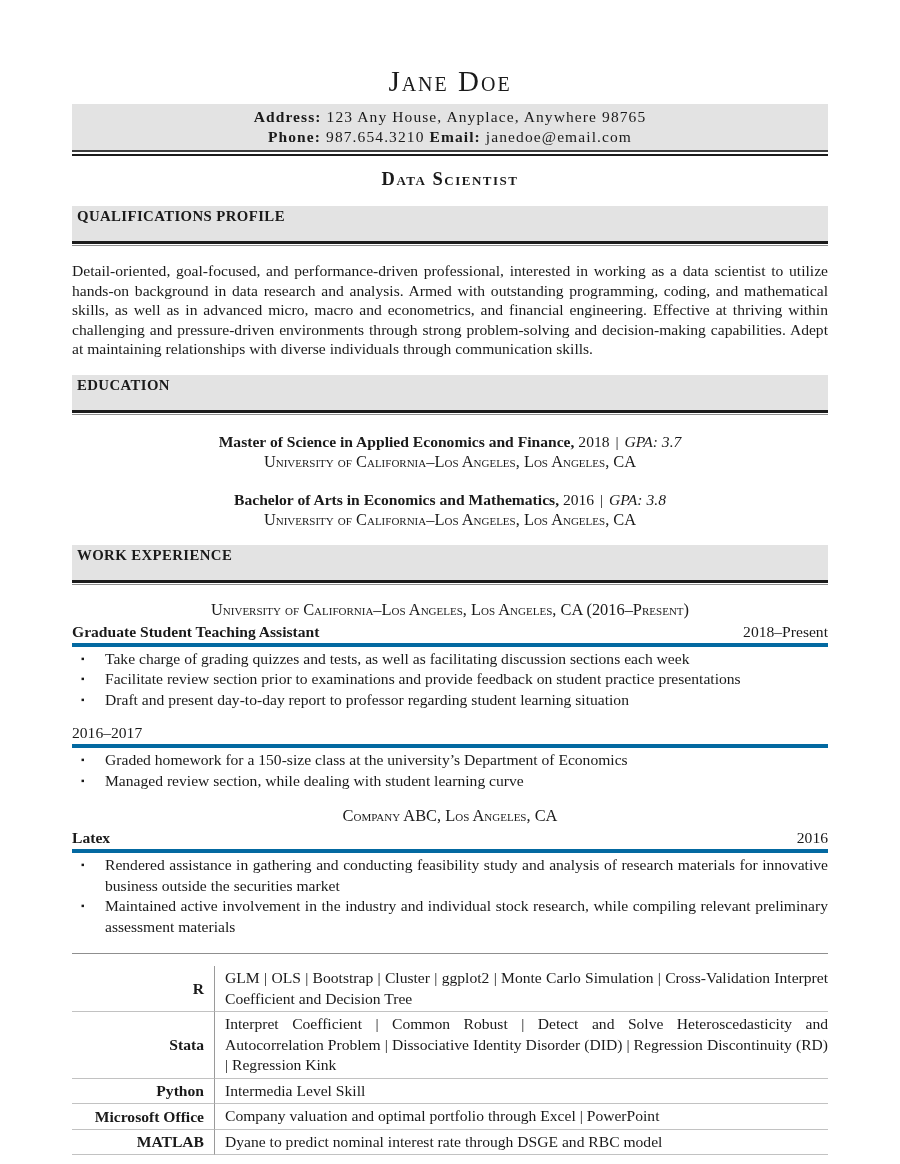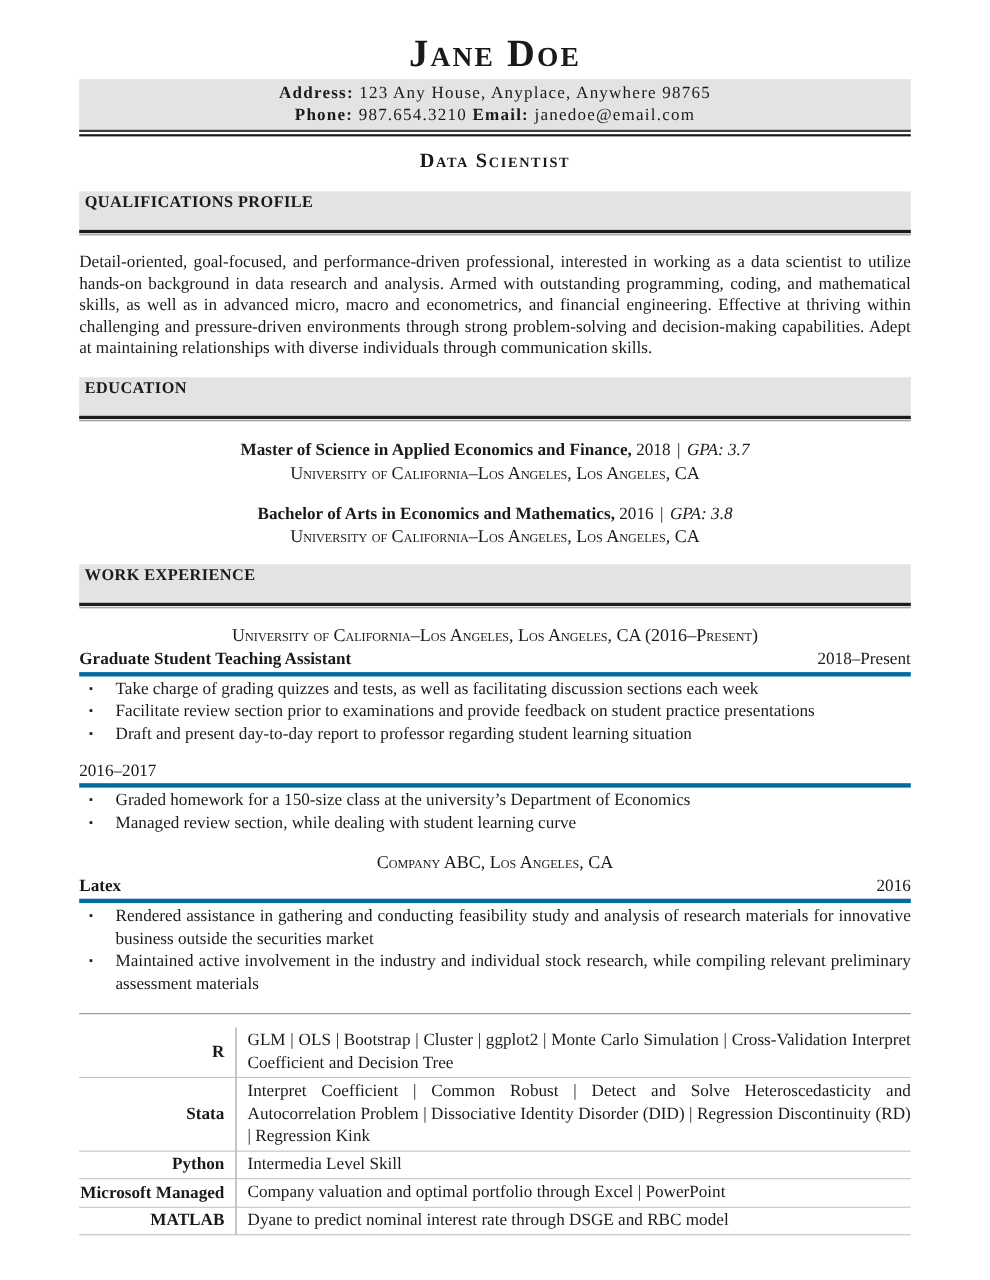--- a/index.html
+++ b/index.html
@@ -10,24 +10,25 @@
     color: #1a1a1a;
     font-family: "Liberation Serif", serif;
     overflow: hidden;
   }
   .page { padding: 32px 72px 0 72px; }
 
   
   .name {
     text-align: center;
     font-variant: small-caps;
-    font-weight: bold;
-    font-size: 35px;
+    font-weight: normal;
+    font-size: 29px;
     line-height: 34px;
     letter-spacing: 2px;
+    margin-top: 32px;
   }
   .contact-bar {
     margin-top: 6px;
     background: #e3e3e3;
     text-align: center;
     font-size: 15.5px;
     letter-spacing: 1.1px;
     padding: 3px 0 4px 0;
     border-bottom: 2px solid #3d3d3d;
   }
@@ -254,21 +255,21 @@
       </div>
       <div class="skill-row">
         <div class="skill-label">Stata</div>
         <div class="skill-value">Interpret Coefficient | Common Robust | Detect and Solve Heteroscedasticity and Autocorrelation Problem | Dissociative Identity Disorder (DID) | Regression Discontinuity (RD) | Regression Kink</div>
       </div>
       <div class="skill-row">
         <div class="skill-label">Python</div>
         <div class="skill-value">Intermedia Level Skill</div>
       </div>
       <div class="skill-row">
-        <div class="skill-label">Microsoft Managed</div>
+        <div class="skill-label">Microsoft Office</div>
         <div class="skill-value">Company valuation and optimal portfolio through Excel | PowerPoint</div>
       </div>
       <div class="skill-row">
         <div class="skill-label">MATLAB</div>
         <div class="skill-value">Dyane to predict nominal interest rate through DSGE and RBC model</div>
       </div>
     </div>
   </div>
 
 </div>

